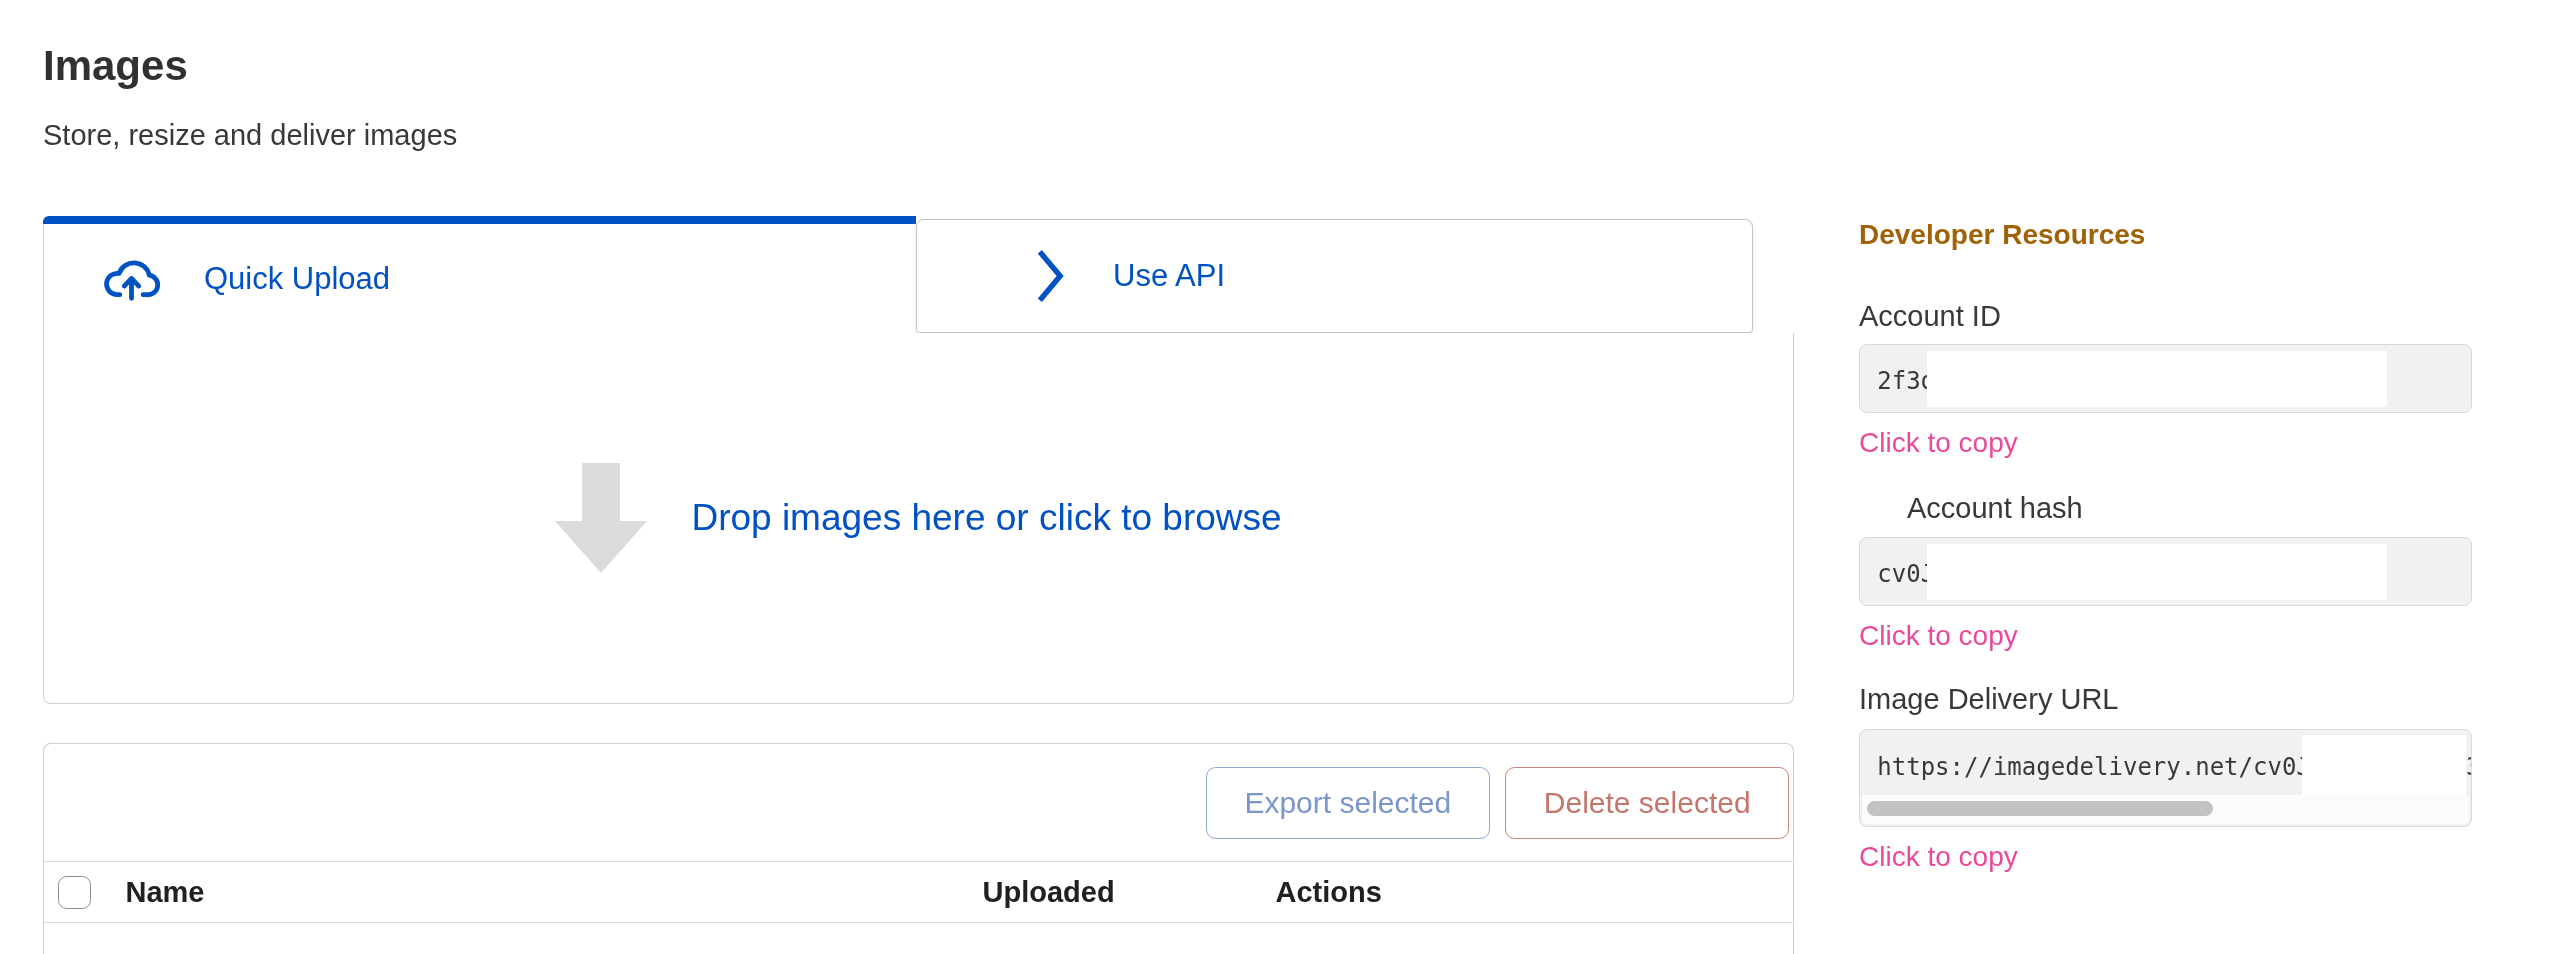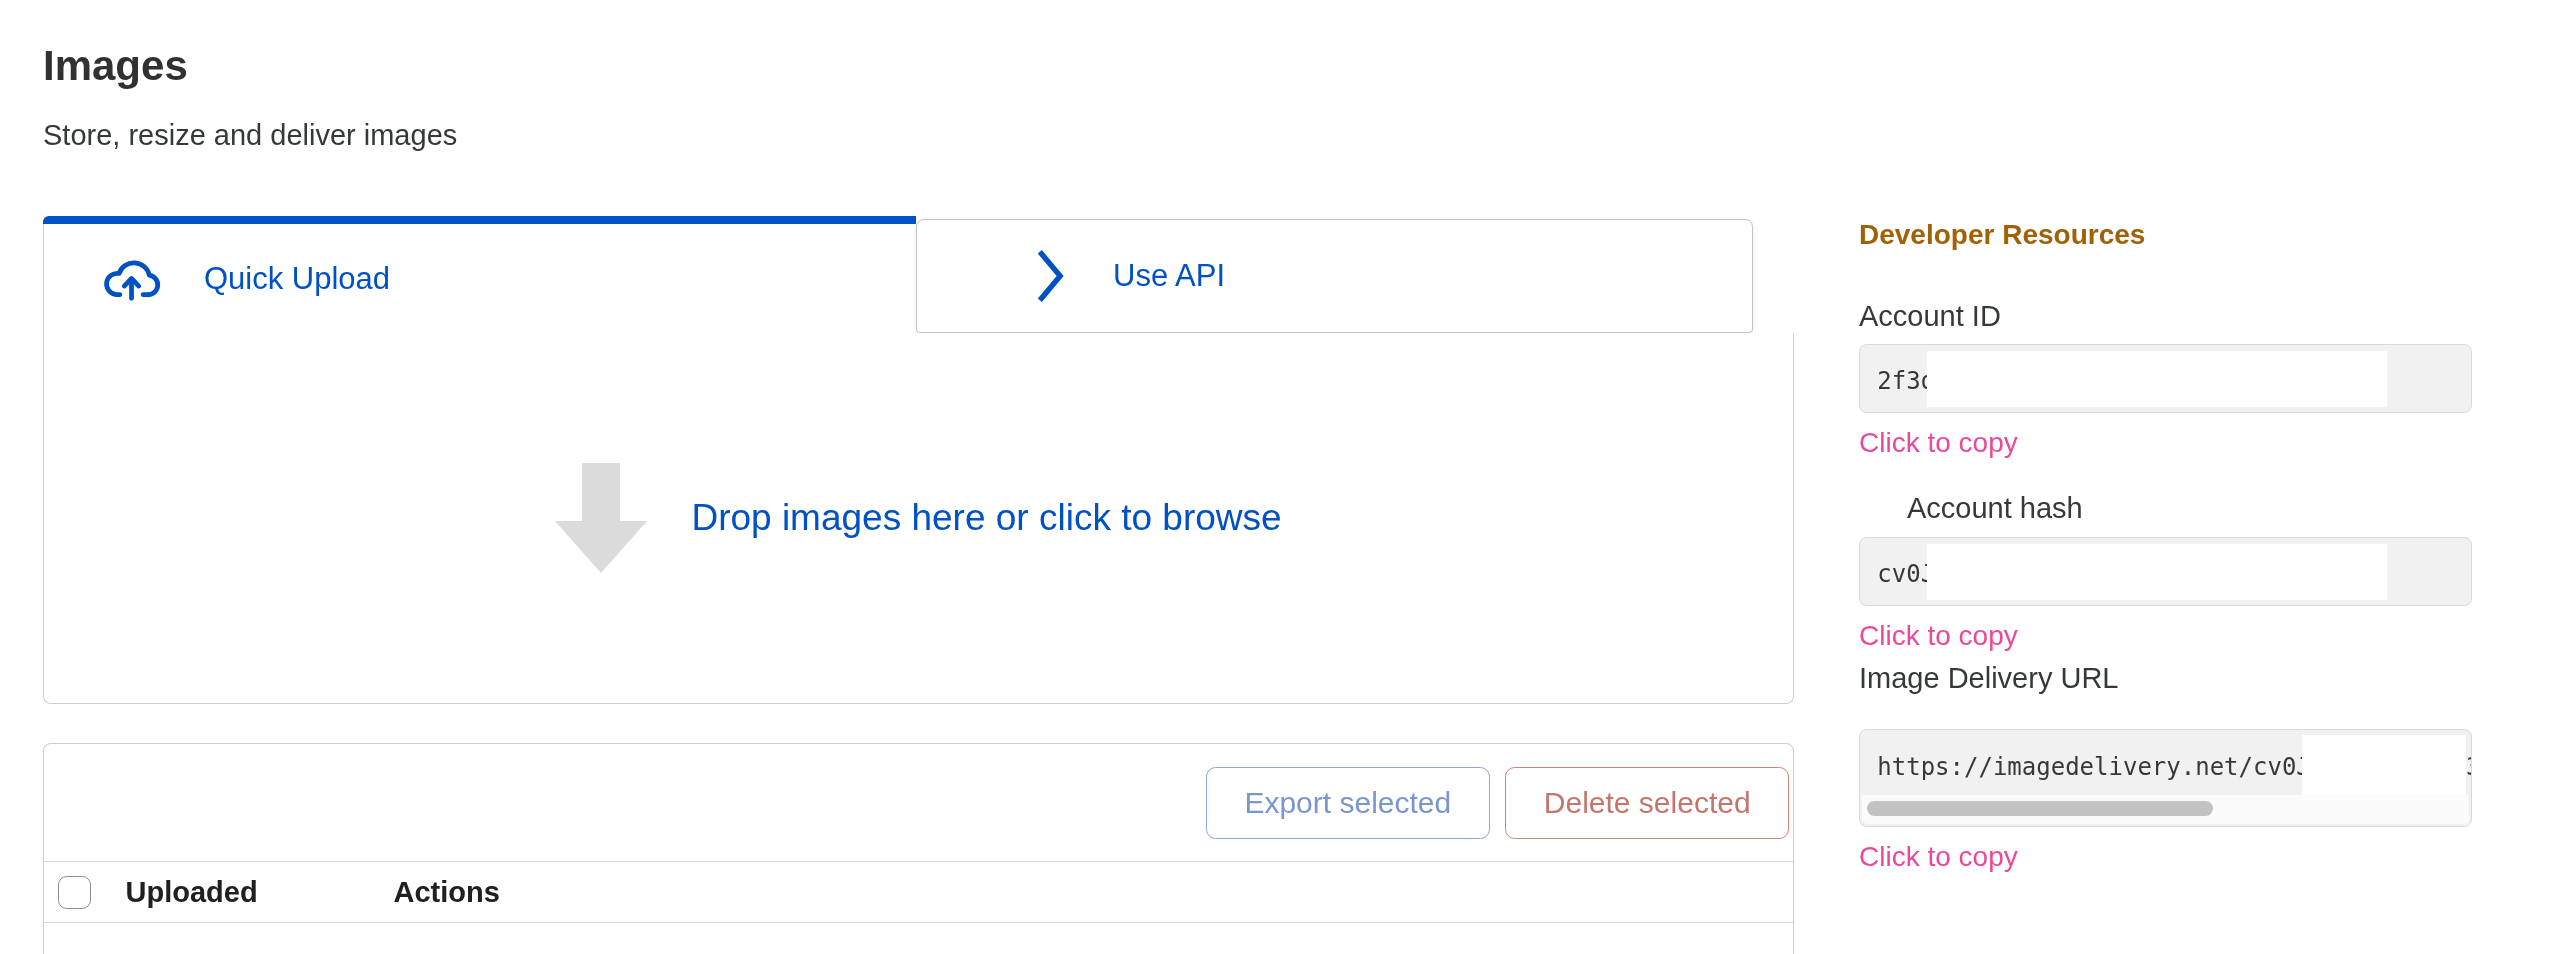--- a/index.html
+++ b/index.html
@@ -35,21 +35,21 @@
              gap:15.4px; padding-right:3.8px; border-bottom:1.9px solid #d8d8d8; }
   .btn { height:72px; width:284px; background:#fff; border-radius:9.6px; font-size:30px;
          font-family:"Liberation Sans", sans-serif; cursor:pointer; }
   .btn-export { border:1.9px solid #8fa7d4; color:#7b96cb; }
   .btn-delete { border:1.9px solid #cb8579; color:#c4766c; }
   .thead { height:61px; display:flex; align-items:center; padding-left:13.5px; border-bottom:1.9px solid #d8d8d8; }
   .checkbox { width:33px; height:33px; border:1.9px solid #8f8f8f; border-radius:8.7px; background:#fff; margin-right:35px; cursor:pointer; }
   .th { font-size:29px; font-weight:600; color:#202020; }
   .th-name { width:857px; }
   .th-uploaded { width:268px; }
-  .th-actions { flex:1; }
+  .th-actions { flex:1;margin-left:25px; }
 
   
   .sb-title { position:absolute; left:1859px; top:219px; font-size:28px; font-weight:600; color:#a16207; }
   .sb-label { position:absolute; left:1859px; font-size:29px; color:#36393a; }
   .sb-box { position:absolute; left:1859px; width:613px; background:#f1f1f1; border:1.9px solid #d9d9d9;
             border-radius:7.7px; overflow:hidden; cursor:pointer; }
   .sb-box .value { position:absolute; left:17.3px; font-family:"DejaVu Sans Mono", monospace; font-size:24px; color:#36393a; white-space:nowrap; }
   .redaction { position:absolute; background:#ffffff; }
   .sb-hint { position:absolute; left:1859px; font-size:28px; color:#ec4899; }
   .box-short { height:69px; }
@@ -102,20 +102,21 @@
   </div>
 </div>
 
 <div class="list-panel">
   <div class="toolbar">
     <button class="btn btn-export">Export selected</button>
     <button class="btn btn-delete">Delete selected</button>
   </div>
   <div class="thead">
     <div class="checkbox"></div>
+    <div class="th th-name">Name</div>
     <div class="th th-uploaded">Uploaded</div>
     <div class="th th-actions">Actions</div>
   </div>
 </div>
 
 <div class="sb-title">Developer Resources</div>
 
 <div class="sb-label" style="top:300px;">Account ID</div>
 <div class="sb-box box-short" style="top:344px;">
   <span class="value">2f3d</span>
@@ -123,21 +124,21 @@
 </div>
 <div class="sb-hint" style="top:427px;">Click to copy</div>
 
 <div class="sb-label" style="top:492px;margin-left:48px;">Account hash</div>
 <div class="sb-box box-short" style="top:537px;">
   <span class="value">cv0J</span>
   <span class="redaction"></span>
 </div>
 <div class="sb-hint" style="top:620px;">Click to copy</div>
 
-<div class="sb-label" style="top:662px;">Image Delivery URL</div>
+<div class="sb-label" style="top:683px;">Image Delivery URL</div>
 <div class="sb-box box-url" style="top:729px;">
   <span class="value">https://imagedelivery.net/cv0JSj</span>
   <span class="redaction"></span>
   <span class="value-tail">3</span>
   <div class="scroll-track">
     <div class="scroll-thumb"></div>
   </div>
 </div>
 <div class="sb-hint" style="top:841px;">Click to copy</div>
 

